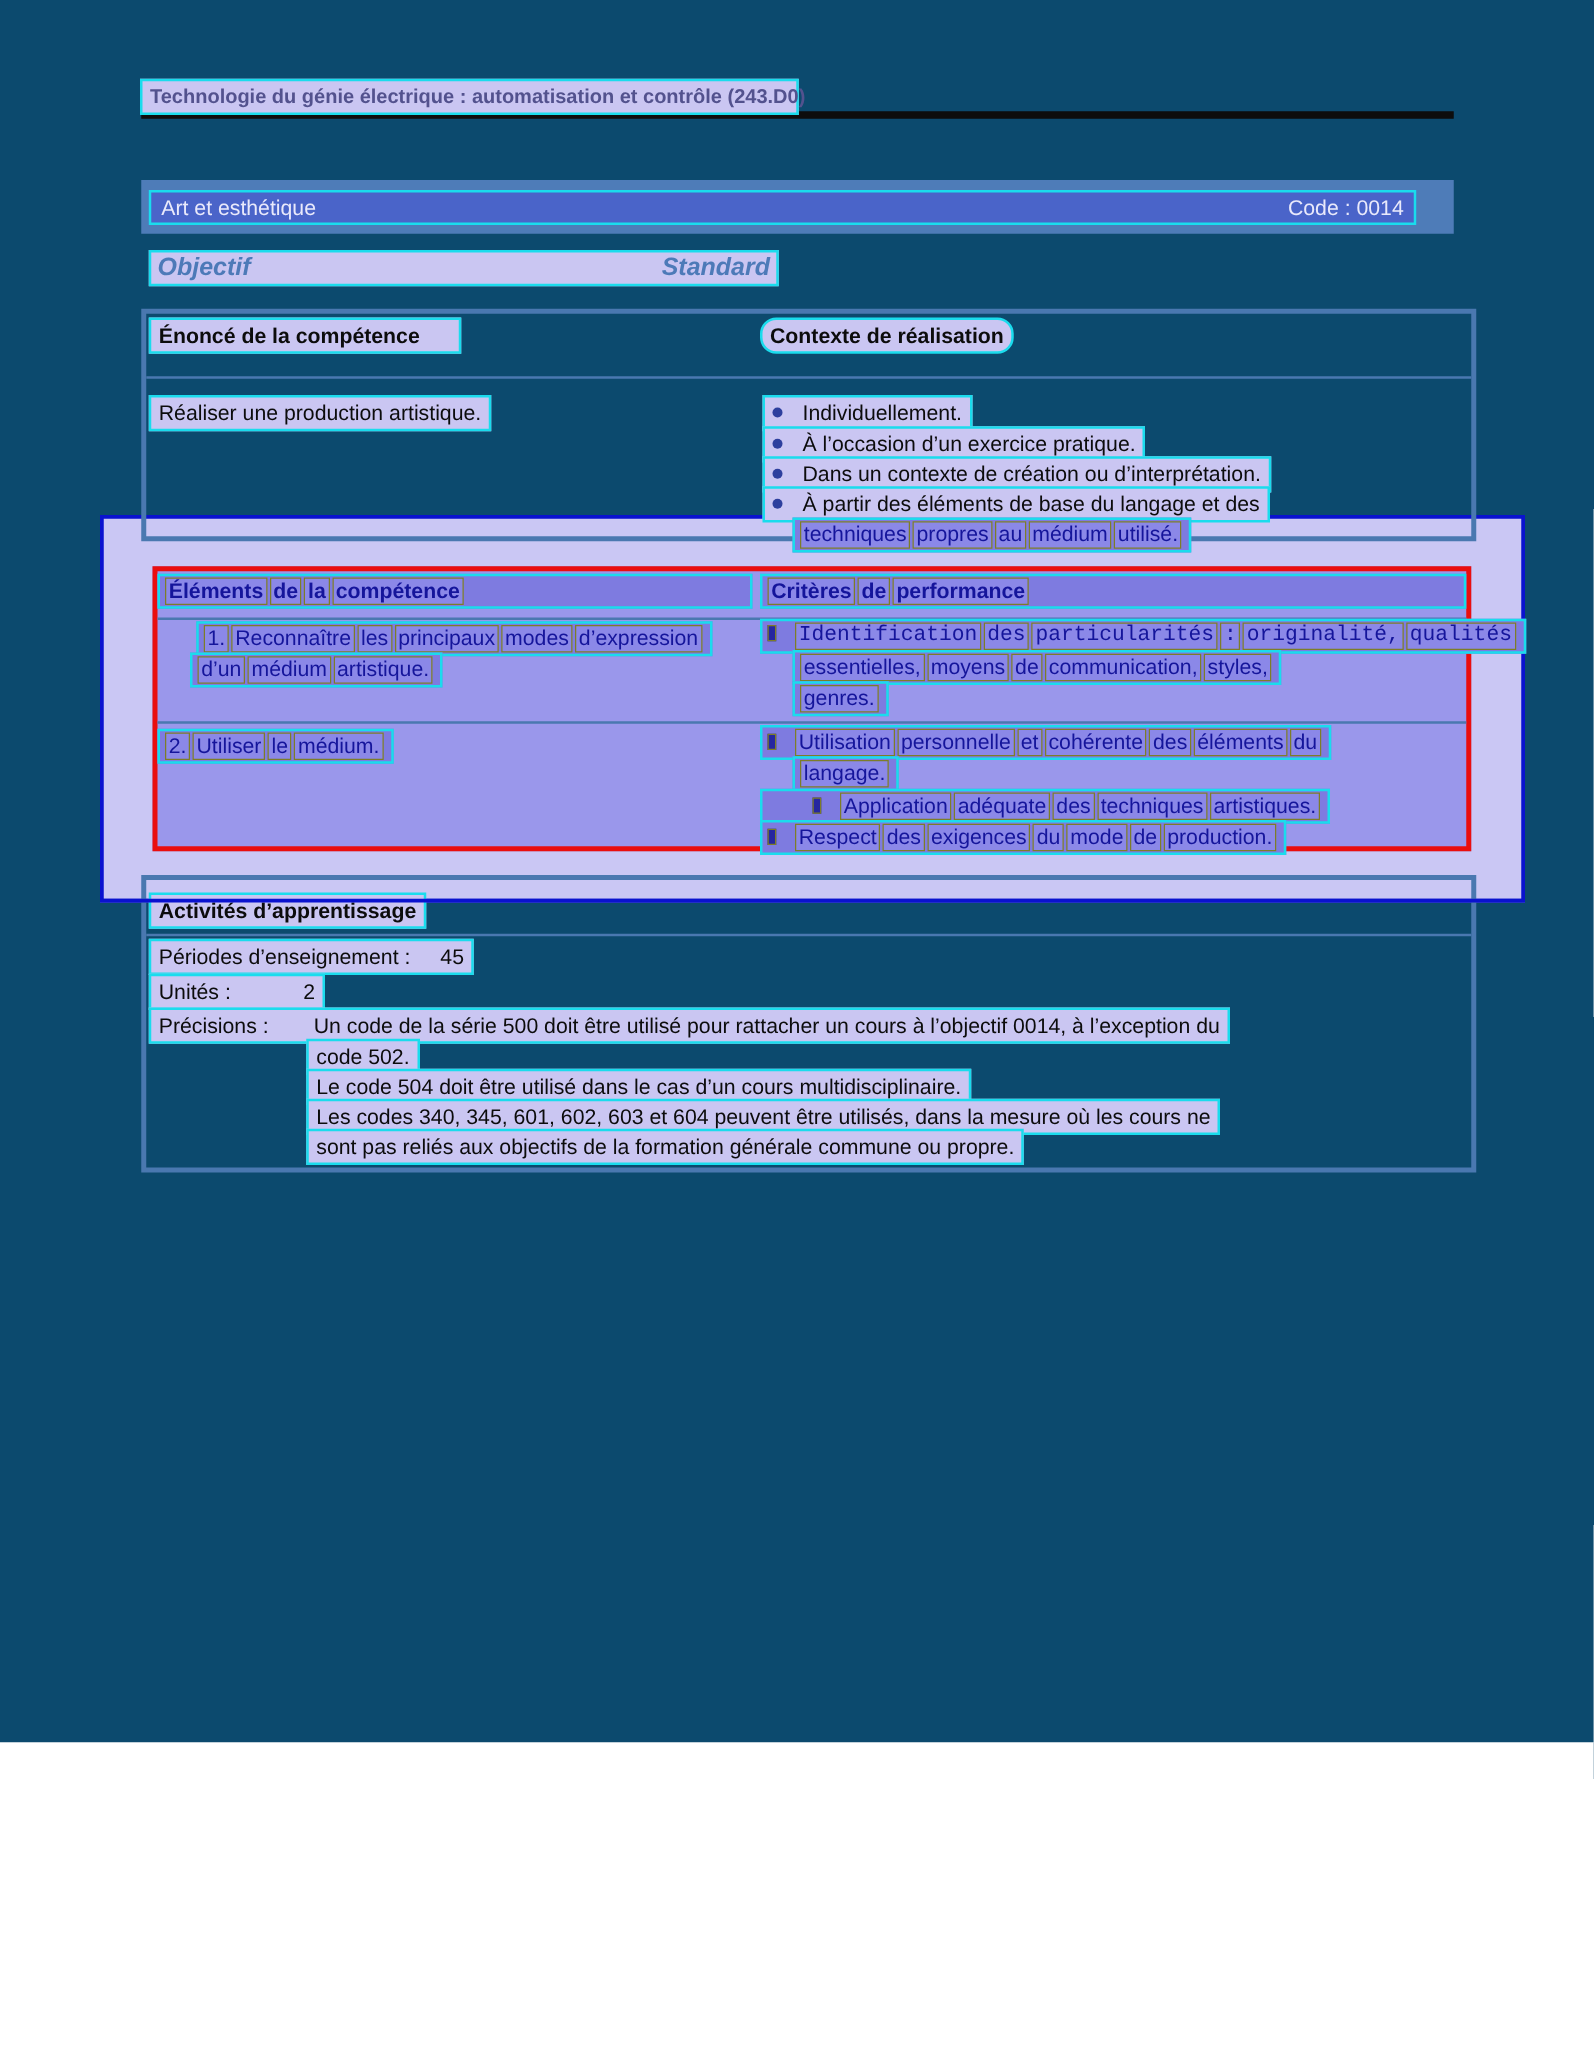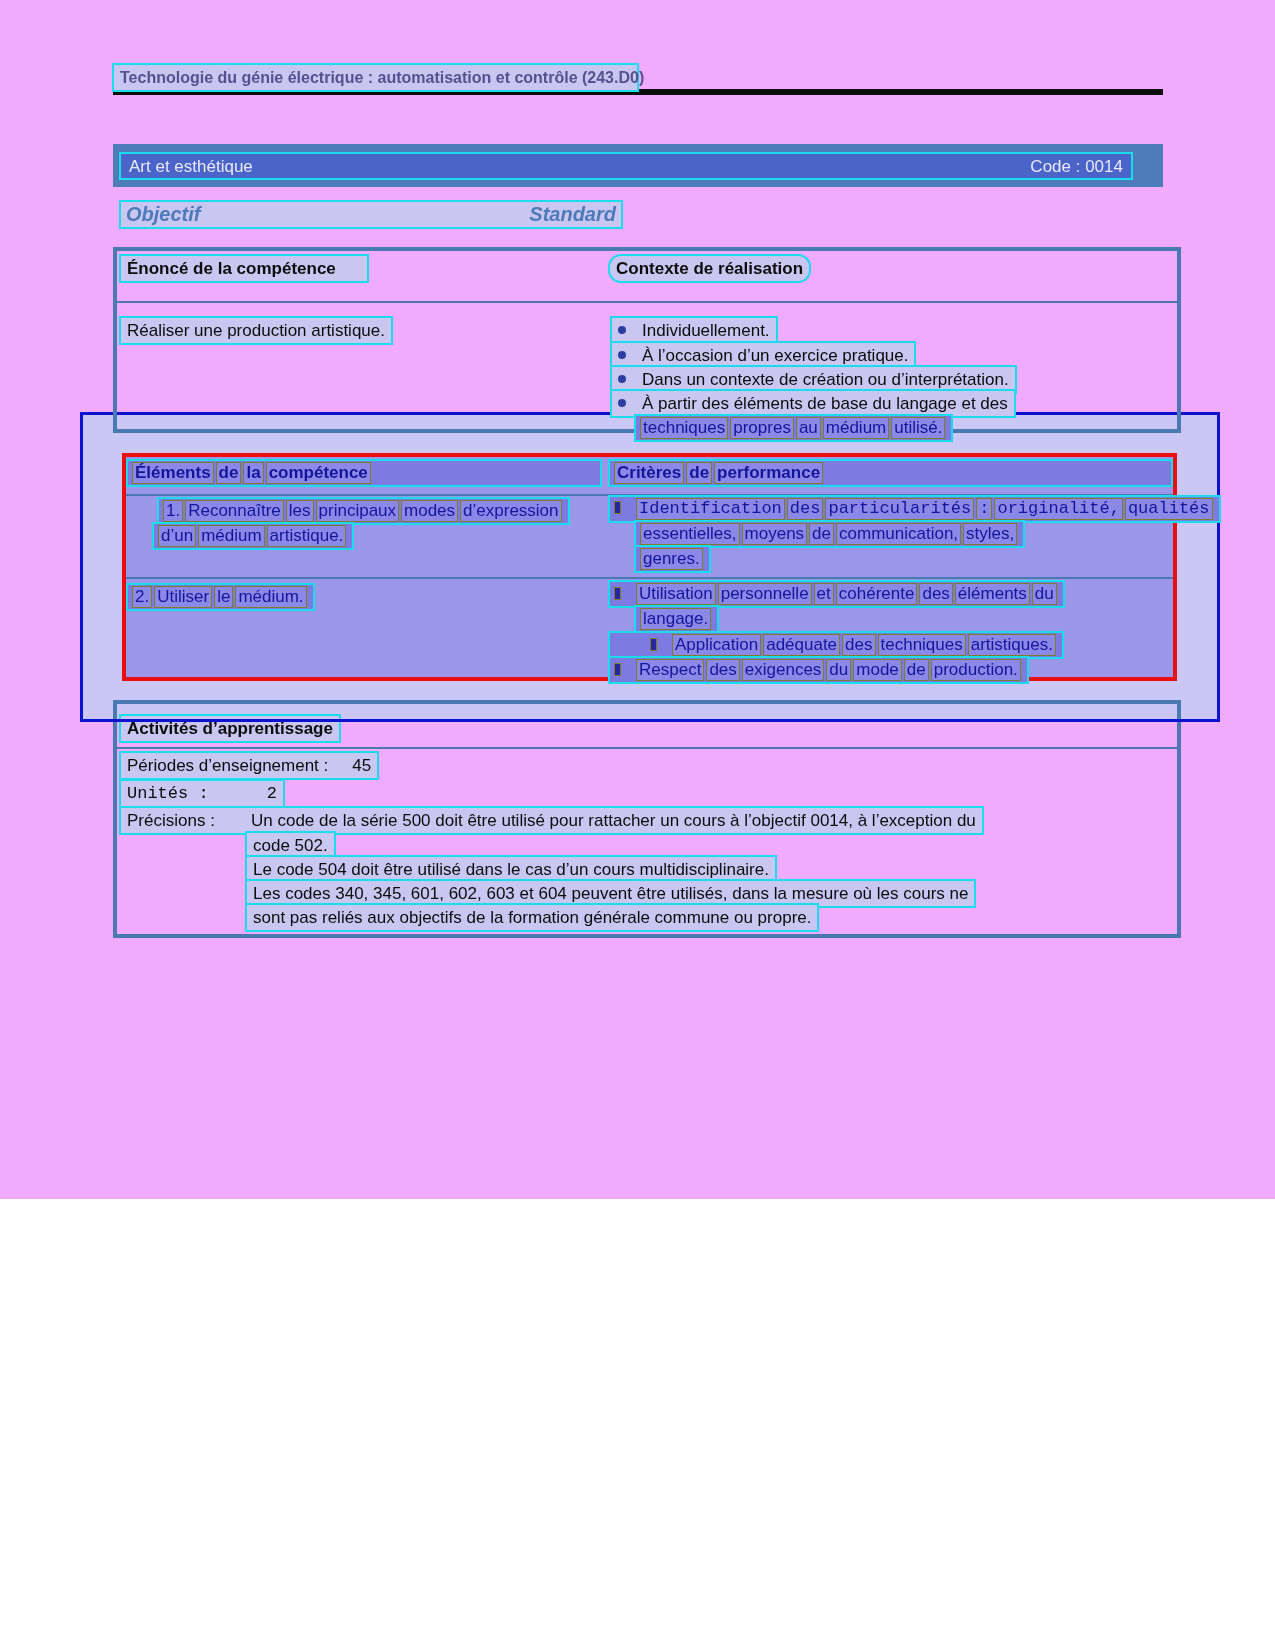--- a/index.html
+++ b/index.html
@@ -1,16 +1,16 @@
 <!DOCTYPE html>
 <html><head>
 <meta charset="utf-8">
 <style>
   html,body{margin:0;padding:0;background:#ffffff;}
-  .page{position:relative;width:1275px;height:1199px;background:#f0abfc;
+  .page{position:relative;width:1275px;height:1394px;background:#0c4a6e;
         font-family:"Liberation Sans",sans-serif;overflow:hidden;}
   .abs{position:absolute;box-sizing:border-box;}
 
   
   .hl{background:#cac6f2;border:2px solid #1adced;white-space:nowrap;
       padding:2px 6px;font-size:17px;line-height:21px;color:#0c0c0c;z-index:3;}
   .bold{font-weight:bold;}
 
   .rule{background:#0d0d0d;z-index:2;}
 
@@ -142,21 +142,21 @@
   </div>
 
   <div class="abs tbl" style="left:113px;top:700px;width:1068px;height:238px;">
     <div class="divider" style="top:43px;"></div>
   </div>
   <div class="abs hl bold" style="left:119px;top:714px;">Activités d’apprentissage</div>
 
   <div class="abs hl" style="left:119px;top:751px;">
     <span class="kv-label">Périodes d’enseignement :</span><span class="kv-gap24">45</span>
   </div>
-  <div class="abs hl" style="left:119px;top:779px;font-family:Liberation Mono, monospace;">
+  <div class="abs hl" style="left:119px;top:779px;">
     <span class="kv-label">Unités :</span><span class="kv-gap58">2</span>
   </div>
   <div class="abs hl" style="left:119px;top:806px;">
     <span class="prec-label">Précisions :</span><span>Un code de la série 500 doit être utilisé pour rattacher un cours à l’objectif 0014, à l’exception du</span>
   </div>
   <div class="abs hl" style="left:245px;top:831px;">
     <span>code 502.</span>
   </div>
   <div class="abs hl" style="left:245px;top:855px;">
     <span>Le code 504 doit être utilisé dans le cas d’un cours multidisciplinaire.</span>

